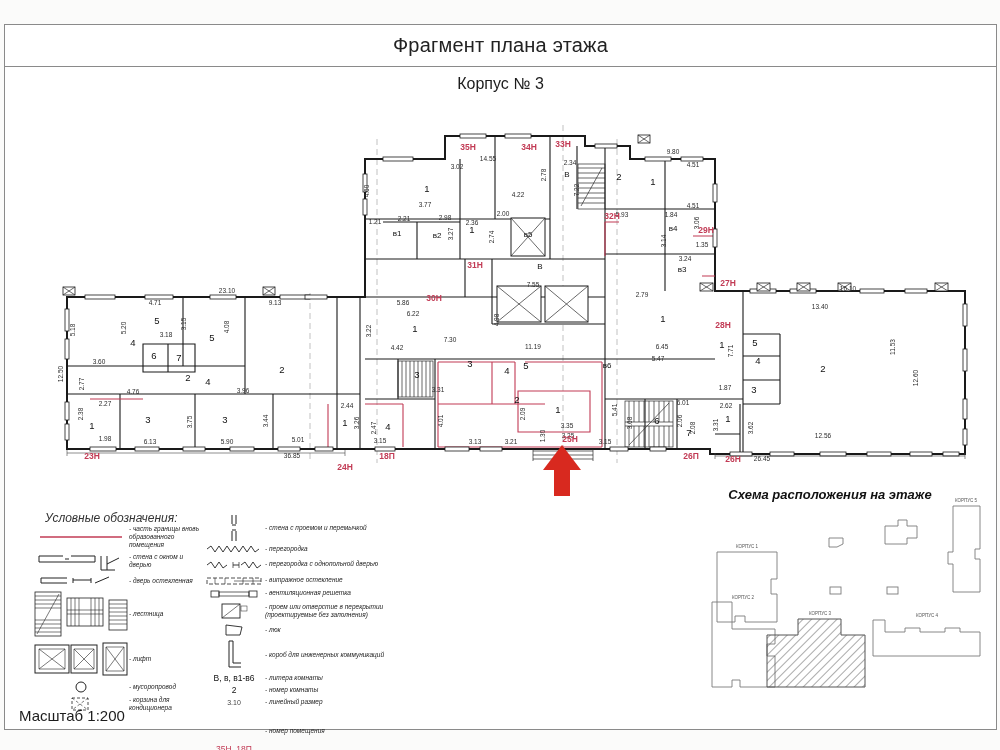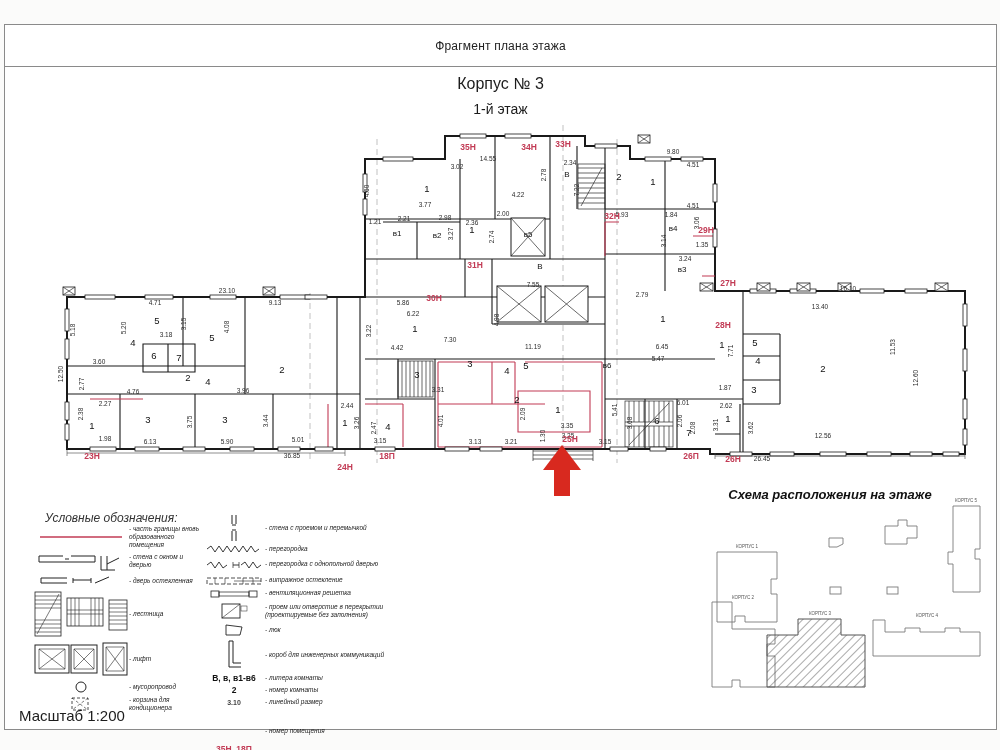--- a/index.html
+++ b/index.html
@@ -1,19 +1,19 @@
 <!DOCTYPE html>
 <html><head>
 <meta charset="utf-8">
 <style>
   html,body{margin:0;padding:0;}
   body{width:1000px;height:750px;background:#fbfbfa;font-family:"Liberation Sans",sans-serif;position:relative;overflow:hidden;}
   .sheet{position:absolute;left:4px;top:24px;width:991px;height:704px;background:#fff;border:1px solid #8a8a8a;}
   .title-band{position:absolute;left:0;top:0;width:100%;height:41px;border-bottom:1px solid #8a8a8a;display:flex;align-items:center;justify-content:center;}
-  .doc-title{font-size:12px;color:#222;letter-spacing:.2px;}
+  .doc-title{font-size:20px;color:#222;letter-spacing:.2px;}
   .subtitle{position:absolute;left:0;top:50px;width:100%;text-align:center;font-size:16px;color:#1c1c1c;}
   .floorline{position:absolute;left:0;top:76px;width:100%;text-align:center;font-size:14px;color:#1c1c1c;}
   svg.plan{position:absolute;left:0;top:0;width:991px;height:704px;}
   .wall{stroke:#1a1a1a;fill:none;}
   .w2{stroke-width:2;} .w1{stroke-width:1.1;}
   .stair{stroke:#2a2a2a;stroke-width:.7;fill:none;}
   .elev{stroke:#1a1a1a;stroke-width:1;fill:#fff;}
   .win{fill:#fff;stroke:#1a1a1a;stroke-width:.8;}
   .vent{fill:#fff;stroke:#1a1a1a;stroke-width:.8;}
   .axis{stroke:#999;stroke-width:.6;stroke-dasharray:6 4;fill:none;}
@@ -25,36 +25,35 @@
   text.rletter{font-size:8px;fill:#101010;text-anchor:middle;}
   text.premise{font-size:8.5px;text-anchor:middle;font-weight:bold;}
   text.bldg{font-size:4.5px;fill:#555;text-anchor:middle;}
   .scheme-title{position:absolute;left:660px;top:434px;width:330px;text-align:center;font-size:13px;font-weight:bold;font-style:italic;color:#111;margin-top:28px;}
   .legend{position:absolute;left:28px;top:486px;width:350px;}
   .leg-head{font-size:12px;font-style:italic;color:#333;margin:0 0 4px 12px;}
   .col1{position:absolute;left:0;top:14px;width:170px;}
   .col2{position:absolute;left:170px;top:2px;width:182px;}
   .lrow{display:flex;align-items:center;}
   .sym{flex:0 0 96px;display:flex;justify-content:center;align-items:center;}
-  .col2 .sym{flex:0 0 62px;font-weight:bold;}
+  .col2 .sym{flex:0 0 62px;}
   .lab{flex:1;font-size:6.5px;font-style:italic;color:#222;line-height:1.25;}
   .lab::before{content:"-  ";}
   .ex{font-style:normal;font-size:8.5px;color:#111;text-align:center;}
   .ex.small{font-size:7px;color:#444;}
   .scale-note{position:absolute;left:14px;top:682px;font-size:15px;color:#1c1c1c;}
 </style>
 </head>
 <body>
 
 <div class="sheet">
   <div class="title-band">
     <span class="doc-title">Фрагмент плана этажа</span>
   </div>
   <div class="subtitle">Корпус № 3</div>
-  <div class="floorline">1-й этаж</div>
 
   <svg class="plan" viewBox="0 0 991 704">
     <defs>
       <pattern id="hatch" width="6" height="6" patternUnits="userSpaceOnUse" patternTransform="rotate(45)">
         <line x1="0" y1="0" x2="0" y2="6" stroke="#555" stroke-width="1"></line>
       </pattern>
     </defs>
 
     <g>
       <path class="axis" d="M372,114 V438 M558,100 V448 M612,114 V438 M305,268 V438"></path>

